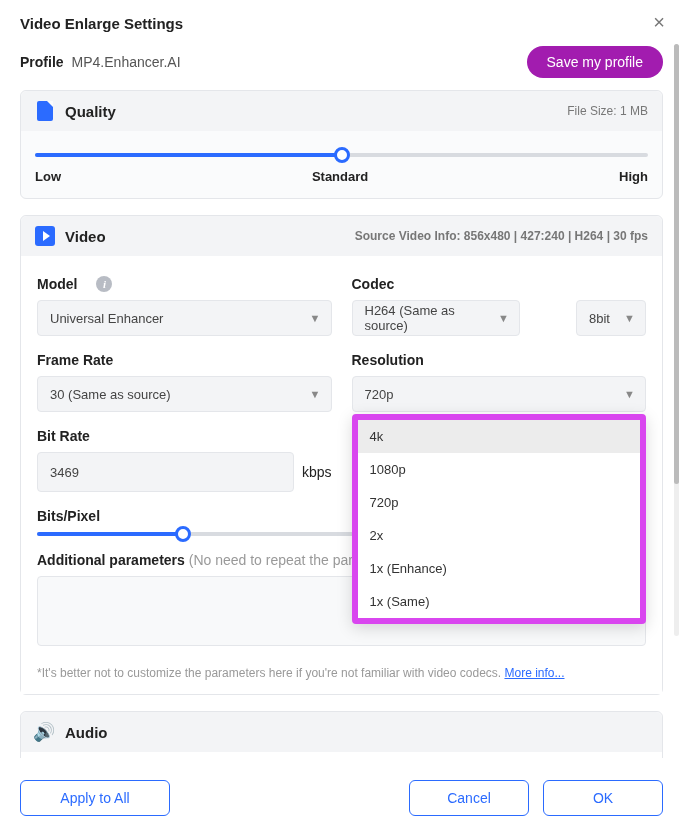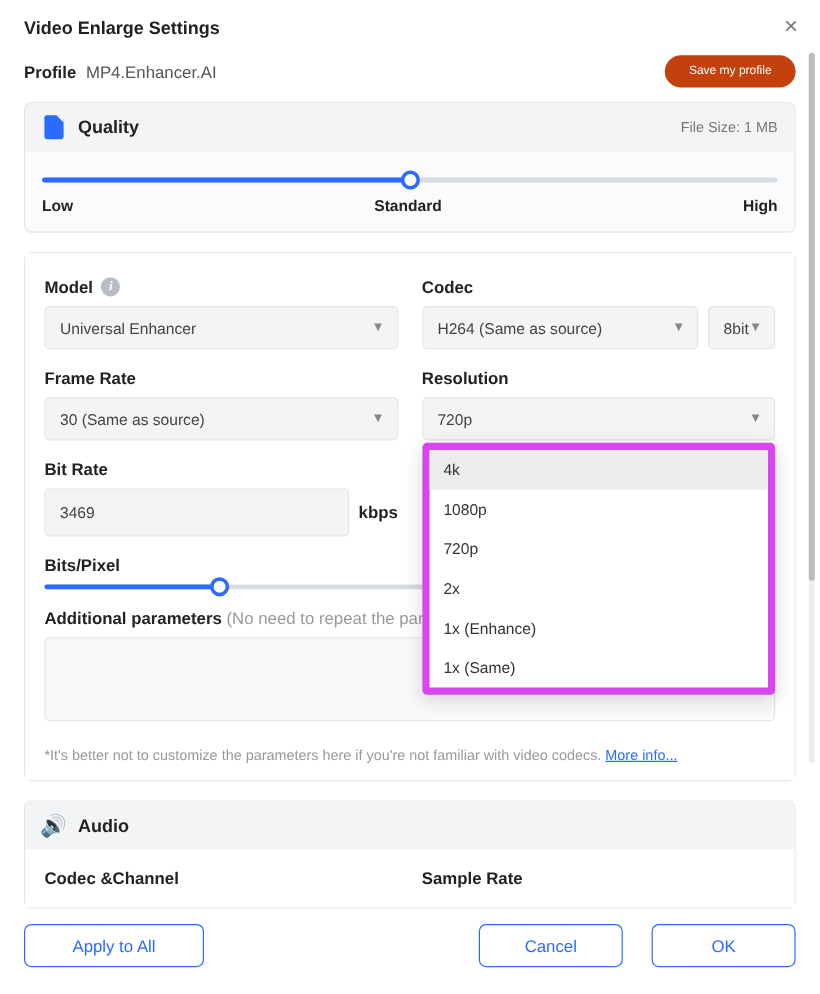--- a/index.html
+++ b/index.html
@@ -60,26 +60,26 @@
   .profile-row {
     display: flex;
     justify-content: space-between;
     align-items: center;
     margin: 6px 0 12px 0;
   }
   .profile-left { display:flex; align-items:center; gap:8px; }
   .profile-label { font-weight:700; font-size:14px; color:#222; }
   .profile-name { font-size:14px; color:#555; }
   .save-profile-btn {
-    background:#c2410c;
+    background:#a21caf;
     color:#fff;
     border:none;
     border-radius:18px;
     padding:8px 20px;
-    font-size:10px;
+    font-size:14px;
     cursor:pointer;
   }
   .section {
     border:1px solid #e4e6ea;
     border-radius:6px;
     margin-bottom:16px;
     background:#fafbfc;
   }
   .section-header {
     display:flex;
@@ -127,67 +127,67 @@
     position:absolute; left:0; top:0; height:4px; background:#2b6bff; border-radius:2px;
   }
   .slider-knob {
     position:absolute; top:50%; transform:translate(-50%,-50%);
     width:16px; height:16px; border:3px solid #2b6bff; background:#fff; border-radius:50%;
   }
   .slider-labels { display:flex; justify-content:space-between; font-size:13px; font-weight:700; color:#222; }
   .video-body { padding:20px 16px 14px 16px; background:#fff; }
   .row { display:flex; gap:20px; }
   .col { flex:1; min-width:0; }
-  .field-label { font-weight:700; font-size:14px; color:#222; margin-bottom:8px; display:flex; align-items:center; gap:7px; }
+  .field-label { font-weight:700; font-size:14px; color:#222; margin-bottom:8px; display:flex; align-items:center; gap:19px; }
   .info-icon {
     width:16px; height:16px; border-radius:50%; background:#b8bcc4; color:#fff;
     font-size:11px; font-style:italic; font-weight:700; display:flex; align-items:center; justify-content:center;
     font-family: Georgia, serif;
   }
   .select {
     width:100%; height:36px; background:#f3f4f6; border:1px solid #e4e6ea; border-radius:4px;
     padding:0 30px 0 12px; font-size:13px; color:#444; position:relative; display:flex; align-items:center;
     cursor:pointer;
   }
   .select .chev {
     position:absolute; right:10px; top:50%; transform:translateY(-50%);
     color:#888; font-size:11px;
   }
   .codec-row { display:flex; gap:8px; }
   .codec-row .select:first-child { flex:1; }
-  .codec-row .select.bit { width:56px; flex:none; }
+  .codec-row .select.bit { width:70px; flex:none;margin-left:48px; }
   .field-block { margin-bottom:16px; }
   .input-row { display:flex; align-items:center; gap:8px; }
   .text-input {
     flex:1; height:40px; background:#f3f4f6; border:1px solid #e4e6ea; border-radius:4px;
     padding:0 12px; font-size:13px; color:#444;
   }
-  .unit { font-size:14px; font-weight:700; color:#222;text-align:right; }
+  .unit { font-size:14px; font-weight:400; color:#222;text-align:right; }
   .bits-slider { margin:8px 0 4px 0; }
   .addl-label { font-weight:700; font-size:14px; color:#222; margin-bottom:8px; }
   .addl-label .hint { font-weight:400; color:#999; }
   .textarea {
     width:100%; height:70px; background:#f8f9fa; border:1px solid #e4e6ea; border-radius:4px;
     padding:8px 10px; font-size:13px; resize:none;
   }
   .note { font-size:12px; color:#999; margin-top:10px; }
   .note a { color:#2b6bff; }
   .audio-body { padding:16px 16px 8px 16px; background:#fff; }
   .dropdown {
     position:absolute; background:#fff; border:6px solid #d946ef; border-radius:4px;
     box-shadow:0 4px 16px rgba(0,0,0,0.15);
     z-index:100;
   }
   .dropdown-item {
     padding:9px 12px; font-size:13px; color:#333; cursor:pointer;
   }
   .dropdown-item.hover { background:#ececec; }
   .footer {
-    position:absolute; left:0; right:0; bottom:0; height:58px;
-    display:flex; align-items:flex-start; padding:0 20px; gap:24px;
+    position:absolute; left:0; right:0; bottom:12px; height:58px;
+    display:flex; align-items:flex-end; padding:0 20px; gap:14px;
     background:#fff;
   }
   .footer-spacer { flex:1; }
   .btn {
     height:36px; border:1.5px solid #2b6bff; background:#fff; color:#2b6bff;
     border-radius:6px; font-size:14px; font-weight:500; cursor:pointer;
     padding:0 28px; min-width:120px;
   }
   .btn.apply { min-width:150px; }
 </style>
@@ -229,20 +229,27 @@
         </div>
         <div class="slider-labels">
           <span>Low</span>
           <span>Standard</span>
           <span>High</span>
         </div>
       </div>
     </div>
 
     <div class="section">
+      <div class="section-header">
+        <div class="icon-box">
+            <div class="play-icon"></div>
+          </div>
+        <div class="section-title">Video</div>
+        <div class="section-right source-info">Source Video Info: 856x480 | 427:240 | H264 | 30 fps</div>
+      </div>
       <div class="video-body">
         <div class="row">
 
           <div class="col">
             <div class="field-block">
               <div class="field-label">
                 <span>Model</span>
                 <span class="info-icon">i</span>
               </div>
               <div class="select">

